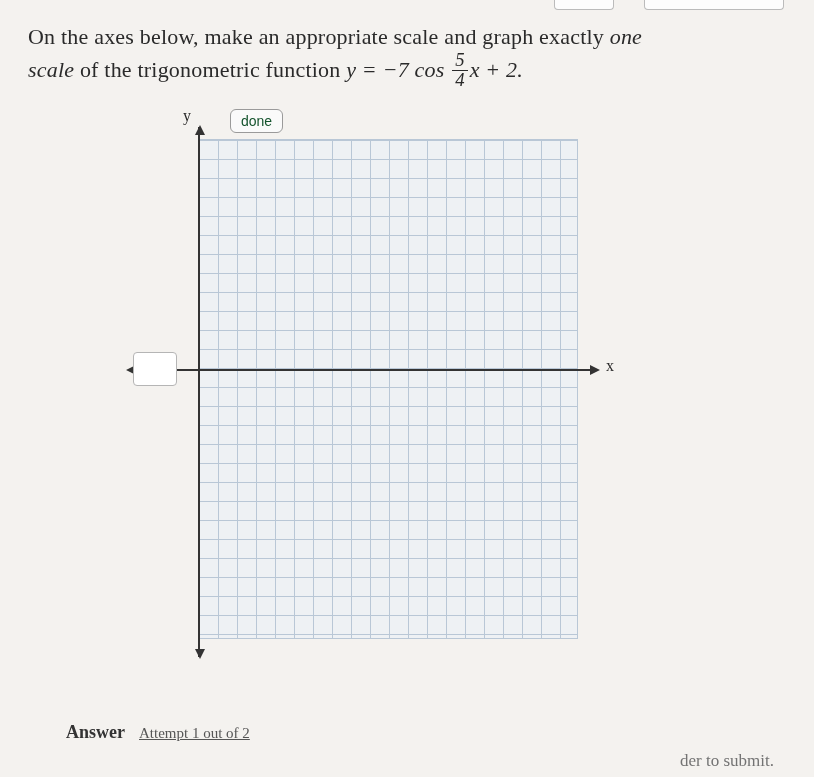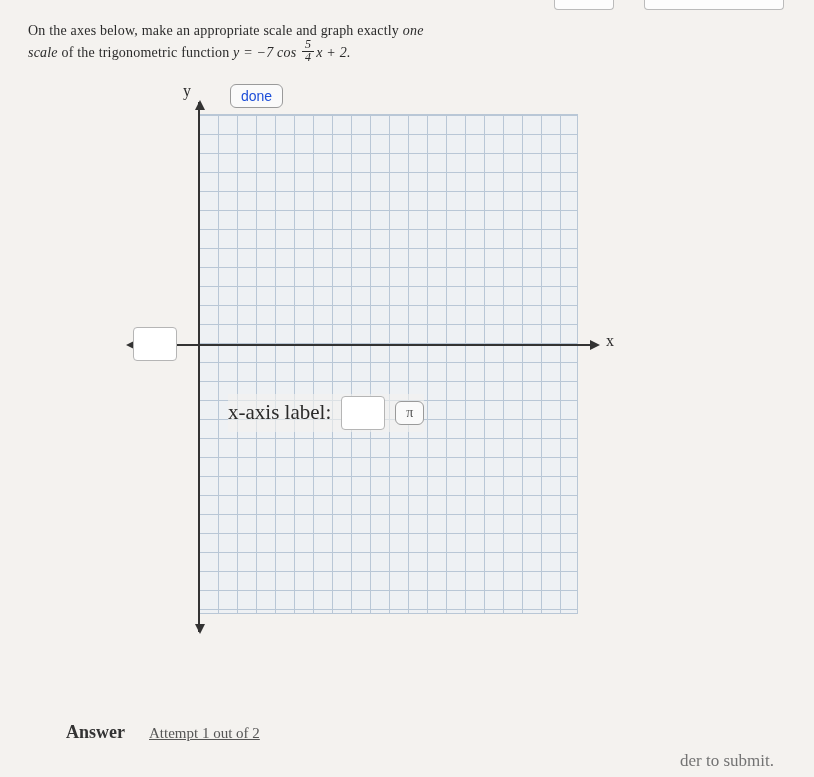--- a/index.html
+++ b/index.html
@@ -7,21 +7,21 @@
       font-family: Georgia, 'Times New Roman', serif;
       background: #f4f2ef;
       width: 814px;
       height: 777px;
       padding: 20px 28px;
       color: #2a2a2a;
       position: relative;
       overflow: hidden;
     }
     .question {
-      font-size: 14px;
+      font-size: 22px;
       line-height: 1.5;
       margin-bottom: 18px;
       letter-spacing: 0.2px;
     }
     .question em { font-style: italic; }
     .math { font-family: 'Times New Roman', serif; font-style: italic; }
     .frac { display: inline-block; vertical-align: middle; text-align: center; font-size: 0.85em; line-height: 1; position: relative; top: -2px; margin: 0 2px;}
     .frac .num { display: block; border-bottom: 1px solid #2a2a2a; padding: 0 3px; }
     .frac .den { display: block; padding: 0 3px; }
     .graph-area {
@@ -41,21 +41,21 @@
       align-items: center;
       gap: 8px;
     }
     .done-btn {
       border: 1px solid #9a9a9a;
       border-radius: 6px;
       background: #fafafa;
       padding: 3px 10px;
       font-size: 14px;
       font-family: Arial, sans-serif;
-      color: #1d4ed8;
+      color: #14532d;
       cursor: pointer;
     }
     .y-lbl { position: absolute; top: -2px; left: 45px; font-size: 16px; font-family: 'Times New Roman', serif; }
     .x-lbl { position: absolute; top: 248px; left: 468px; font-size: 16px; font-family: 'Times New Roman', serif; }
     .grid {
       position: absolute;
       top: 30px;
       left: 60px;
       width: 380px;
       height: 500px;
@@ -153,21 +153,21 @@
       cursor: pointer;
     }
     .answer-row {
       position: absolute;
       left: 66px;
       bottom: 34px;
       font-size: 18px;
       color: #333;
       display: flex;
       align-items: baseline;
-      gap: 24px;
+      gap: 14px;
       margin-top: 9px;
     }
     .answer-row .ans { font-weight: bold; font-family: Georgia, serif; }
     .answer-row .att { font-size: 15px; color: #555; text-decoration: underline; }
     .submit-frag {
       position: absolute;
       right: 40px;
       bottom: 6px;
       font-size: 17px;
       color: #737373;
@@ -208,25 +208,20 @@
 <div class="graph-area">
   <div class="y-lbl">y</div>
   <div class="instruct">
     <button class="done-btn">done</button>
   </div>
   <div class="grid"></div>
   <div class="x-axis"></div>
   <div class="y-axis"></div>
   <div class="x-lbl">x</div>
   <div class="y-input-box"></div>
-  <div class="x-label-row">
-    <span class="lbl">x-axis label:</span>
-    <div class="x-input-box"></div>
-    <button class="pi-btn">π</button>
-  </div>
 </div>
 
 <div class="answer-row">
   <span class="ans">Answer</span>
   <span class="att">Attempt 1 out of 2</span>
 </div>
 
 <div class="submit-frag">der to submit.</div>
 
 </body></html>

